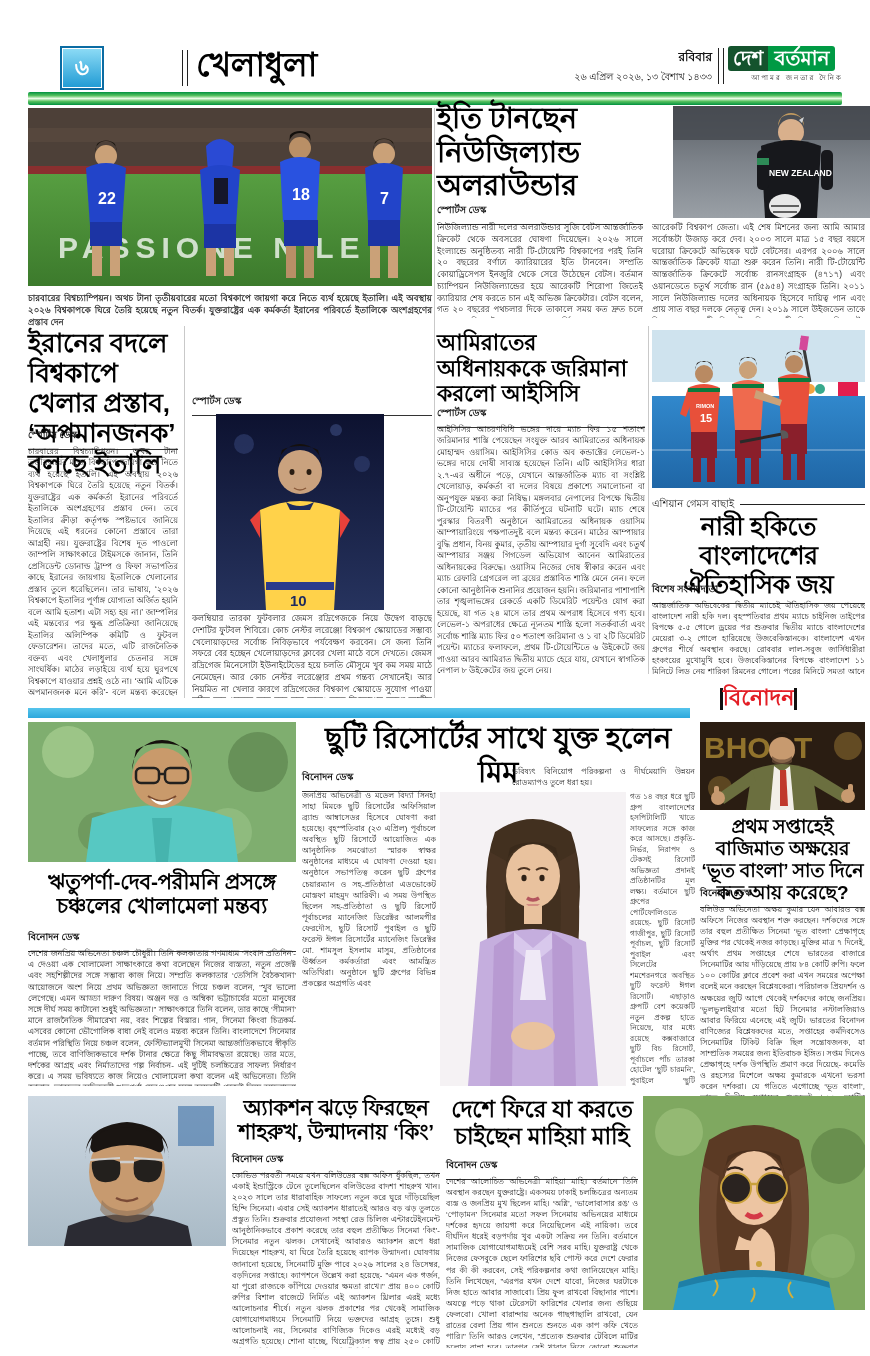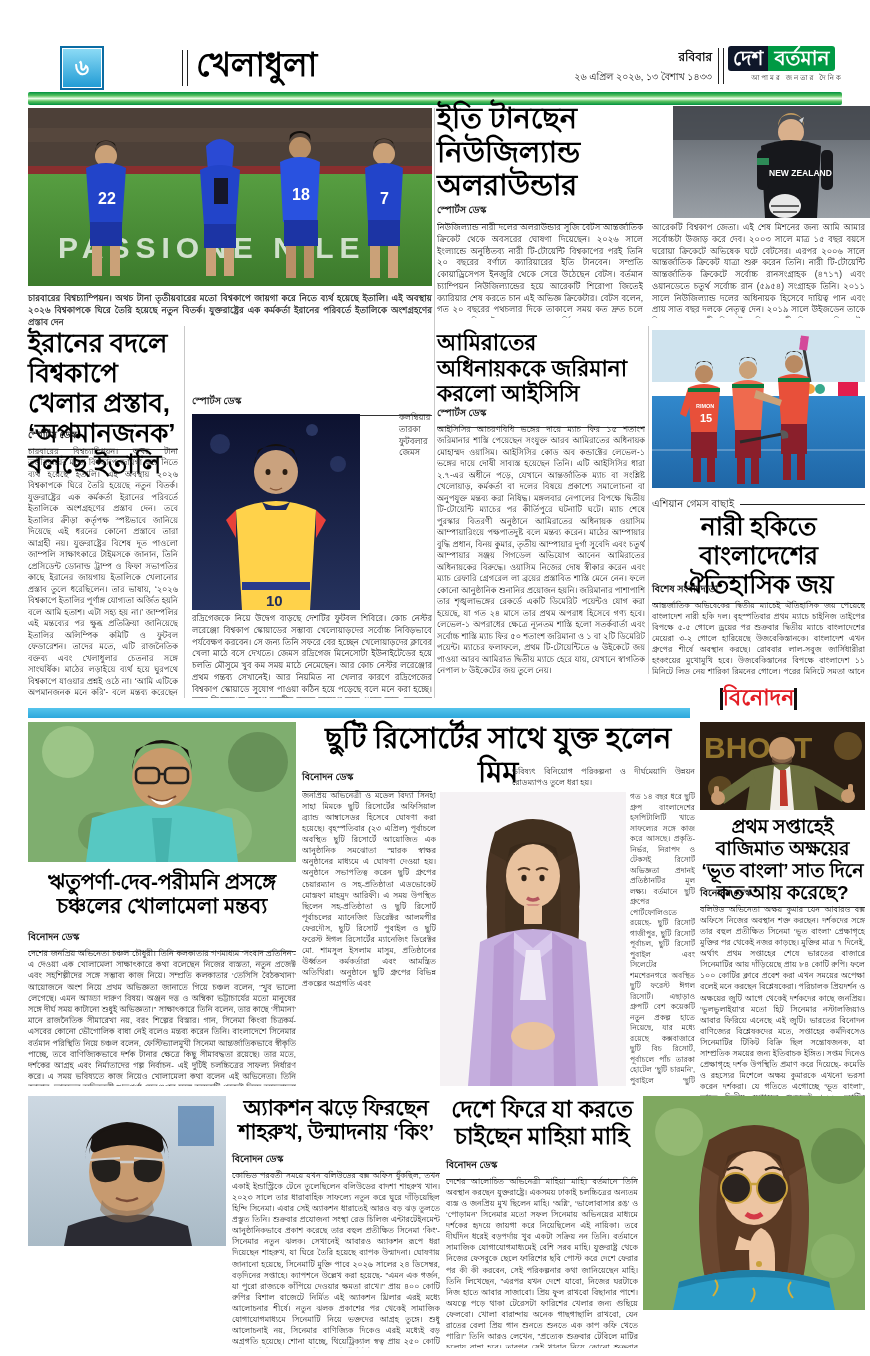--- a/index.html
+++ b/index.html
@@ -13,21 +13,21 @@
   .caption{font-size:8.7px;font-weight:bold;color:#333;line-height:1.4;text-align:justify;}
   .photo{position:absolute;overflow:hidden;}
   .vrule{position:absolute;width:1px;background:#c9c9c9;}
   .kicker{font-size:10px;color:#222;white-space:nowrap;display:flex;align-items:center;gap:6px;}
   .kicker .kline{flex:1;height:1.5px;background:#222;}
   .dbar{width:4px;border-left:1.5px solid #222;border-right:1.5px solid #222;display:inline-block;}
   .green-bar{background:linear-gradient(180deg,#00913f 0%,#57c15f 28%,#eafbe6 50%,#57c15f 72%,#00913f 100%);border-radius:2px;}
   .cyan-bar{background:linear-gradient(180deg,#55c4ec,#2da8dc);}
   .pagenum{background:linear-gradient(180deg,#8edcf6,#1f9ad4);border:2px solid #0b6ca3;color:#fff;
            font-size:22px;font-weight:bold;display:flex;align-items:center;justify-content:center;box-shadow:0 0 0 1px #fff inset;}
-  .logo-red{background:#0f172a;color:#fff;font-weight:bold;padding:2px 5px 3px;border-radius:3px 0 0 3px;}
+  .logo-red{background:#14532d;color:#fff;font-weight:bold;padding:2px 5px 3px;border-radius:3px 0 0 3px;}
   .logo-green{background:#009a44;color:#fff;font-weight:bold;padding:2px 6px 3px;border-radius:0 3px 3px 0;}
   .tagline{font-size:7px;letter-spacing:2px;color:#222;text-align:center;margin-top:1px;}
   .ent-label{color:#e31e26;font-weight:bold;font-size:22px;display:flex;align-items:center;justify-content:center;}
   .ent-label .b{width:3px;height:22px;background:#111;}
   .float-photo{float:left;margin:2px 7px 3px 0;overflow:hidden;}
   svg{display:block;}
 </style>
 </head>
 <body>
 
@@ -145,21 +145,21 @@
   <div class="vrule" style="left:184px;top:326px;height:372px;"></div>
   <div class="vrule" style="left:434px;top:108px;height:590px;"></div>
   <div class="vrule" style="left:648px;top:326px;height:348px;"></div>
 
   <div class="abs headline" style="left:28px;top:328px;width:150px;font-size:26px;">ইরানের বদলে বিশ্বকাপে খেলার প্রস্তাব, ‘অপমানজনক’ বলছে ইতালি</div>
   <div class="abs byline" style="left:28px;top:428px;width:150px;">স্পোর্টস ডেস্ক</div>
   <div class="abs body-text" style="left:28px;top:446px;width:150px;height:250px;font-size:8.2px;">চারবারের বিশ্বচ্যাম্পিয়ন। অথচ টানা তৃতীয়বারের মতো বিশ্বকাপে জায়গা করে নিতে ব্যর্থ হয়েছে ইতালি। এই অবস্থায় ২০২৬ বিশ্বকাপকে ঘিরে তৈরি হয়েছে নতুন বিতর্ক। যুক্তরাষ্ট্রের এক কর্মকর্তা ইরানের পরিবর্তে ইতালিকে অংশগ্রহণের প্রস্তাব দেন। তবে ইতালির ক্রীড়া কর্তৃপক্ষ স্পষ্টভাবে জানিয়ে দিয়েছে এই ধরনের কোনো প্রস্তাবে তারা আগ্রহী নয়। যুক্তরাষ্ট্রের বিশেষ দূত পাওলো জাম্পলি সাক্ষাৎকারে টাইমসকে জানান, তিনি প্রেসিডেন্ট ডোনাল্ড ট্রাম্প ও ফিফা সভাপতির কাছে ইরানের জায়গায় ইতালিকে খেলানোর প্রস্তাব তুলে ধরেছিলেন। তার ভাষায়, ‘২০২৬ বিশ্বকাপে ইতালির পূর্ণাঙ্গ যোগ্যতা অর্জিত হয়নি বলে আমি হতাশ। এটা সহ্য হয় না।’ জাম্পলির এই মন্তব্যের পর ক্ষুব্ধ প্রতিক্রিয়া জানিয়েছে ইতালির অলিম্পিক কমিটি ও ফুটবল ফেডারেশন। তাদের মতে, এটি রাজনৈতিক বক্তব্য এবং খেলাধুলার চেতনার সঙ্গে সাংঘর্ষিক। মাঠের লড়াইয়ে ব্যর্থ হয়ে ঘুরপথে বিশ্বকাপে যাওয়ার প্রশ্নই ওঠে না। ‘আমি এটিকে অপমানজনক মনে করি’- বলে মন্তব্য করেছেন ফেডারেশন সভাপতি। ইতালির সম্ভাবনা এখন প্লে-অফ ঘিরে, এবারও ব্যর্থ হলে টানা তৃতীয়বারের মতো বিশ্বকাপের বাইরে থাকবে আজ্জুরিরা।</div>
 
   <div class="abs byline" style="left:192px;top:394px;width:240px;">স্পোর্টস ডেস্ক</div>
   <div class="abs body-text" style="left:192px;top:412px;width:240px;height:286px;">
-    <div class="float-photo" style="width:200px;height:196px;">
+    <div class="float-photo" style="width:200px;height:196px;margin-left:24px;">
       <svg width="168" height="196" viewBox="0 0 168 196">
         <rect width="168" height="196" fill="url(#rodbg)"></rect>
         <defs>
             <linearGradient id="rodbg" x1="0" y1="0" x2="0" y2="1">
           <stop offset="0" stop-color="#0d1230"></stop>
               <stop offset="1" stop-color="#26335e"></stop>
         </linearGradient>
           </defs>
         <circle cx="28" cy="30" r="10" fill="#3a4a80" opacity="0.5"></circle>
         <circle cx="146" cy="50" r="8" fill="#3a4a80" opacity="0.5"></circle>

